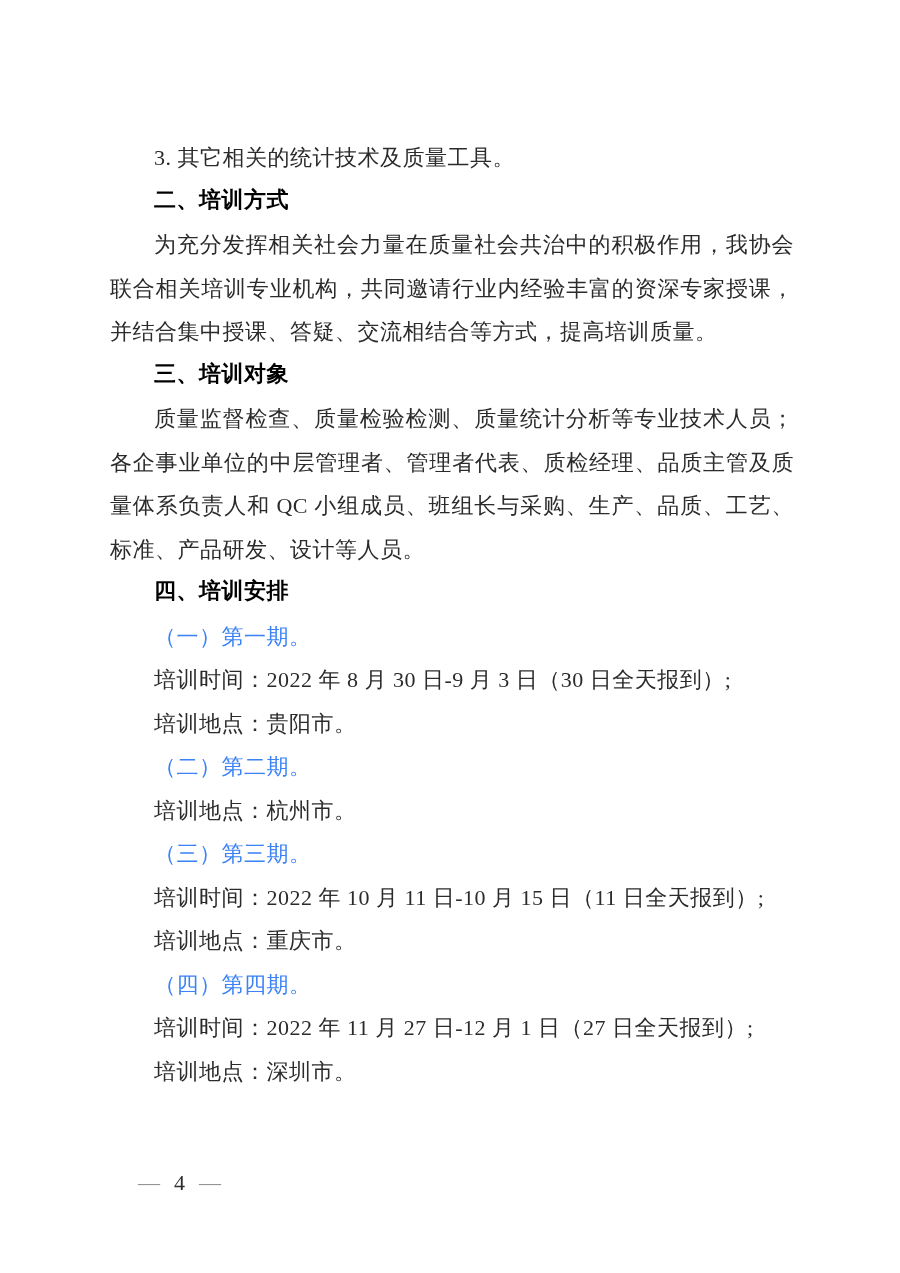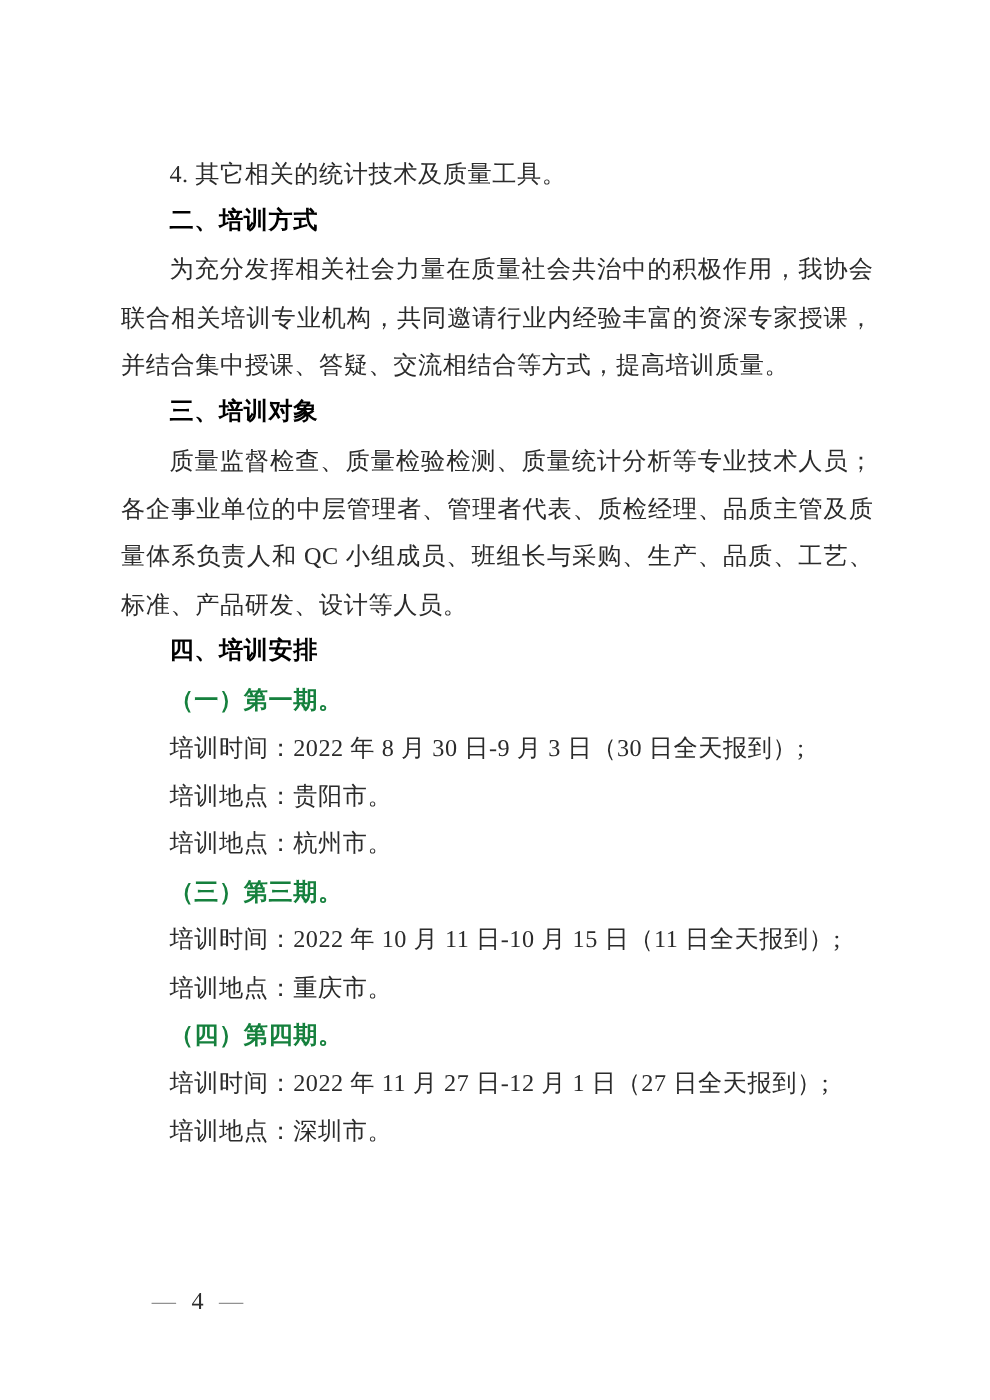--- a/index.html
+++ b/index.html
@@ -37,22 +37,22 @@
     margin: 0;
     font-family: Liberation Mono, monospace;
     font-weight: bold;
     font-size: 22px;
     line-height: 43.5px;
     color: #000000;
     text-indent: 44px;
     letter-spacing: 0.5px;
   }
   .session-title {
-    font-weight: bold;
-    color: #15803d;
+    font-weight: normal;
+    color: #3b82f6;
   }
   .footer {
     position: absolute;
     left: 138px;
     top: 1161px;
     font-size: 22px;
     line-height: 43.5px;
     color: #2e2e2e;
   }
   .footer .dash {
@@ -62,37 +62,38 @@
     color: #2e2e2e;
     margin: 0 14px;
   }
 </style>
 </head>
 <body>
 
 <div class="page">
   <div class="content">
 
-    <p class="line">4. 其它相关的统计技术及质量工具。</p>
+    <p class="line">3. 其它相关的统计技术及质量工具。</p>
 
     <h2 class="heading">二、培训方式</h2>
     <p class="line para">为充分发挥相关社会力量在质量社会共治中的积极作用，我协会联合相关培训专业机构，共同邀请行业内经验丰富的资深专家授课，并结合集中授课、答疑、交流相结合等方式，提高培训质量。</p>
 
     <h2 class="heading">三、培训对象</h2>
     <p class="line para">质量监督检查、质量检验检测、质量统计分析等专业技术人员；各企事业单位的中层管理者、管理者代表、质检经理、品质主管及质量体系负责人和 QC 小组成员、班组长与采购、生产、品质、工艺、标准、产品研发、设计等人员。</p>
 
     <h2 class="heading">四、培训安排</h2>
 
     <div>
       <p class="line session-title">（一）第一期。</p>
       <p class="line">培训时间：2022 年 8 月 30 日-9 月 3 日（30 日全天报到）;</p>
       <p class="line">培训地点：贵阳市。</p>
     </div>
 
     <div>
+      <p class="line session-title">（二）第二期。</p>
       <p class="line">培训地点：杭州市。</p>
     </div>
 
     <div>
       <p class="line session-title">（三）第三期。</p>
       <p class="line">培训时间：2022 年 10 月 11 日-10 月 15 日（11 日全天报到）;</p>
       <p class="line">培训地点：重庆市。</p>
     </div>
 
     <div>

